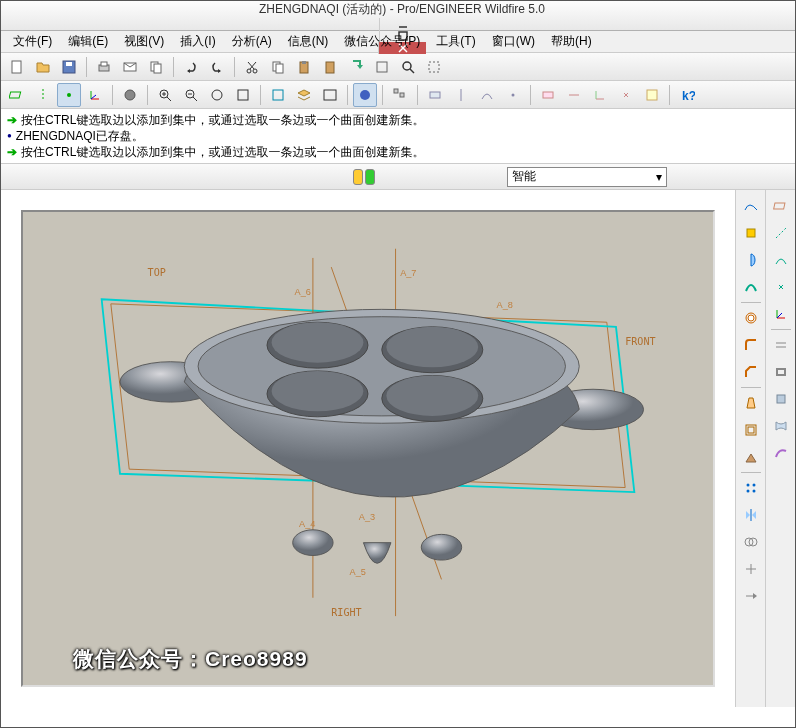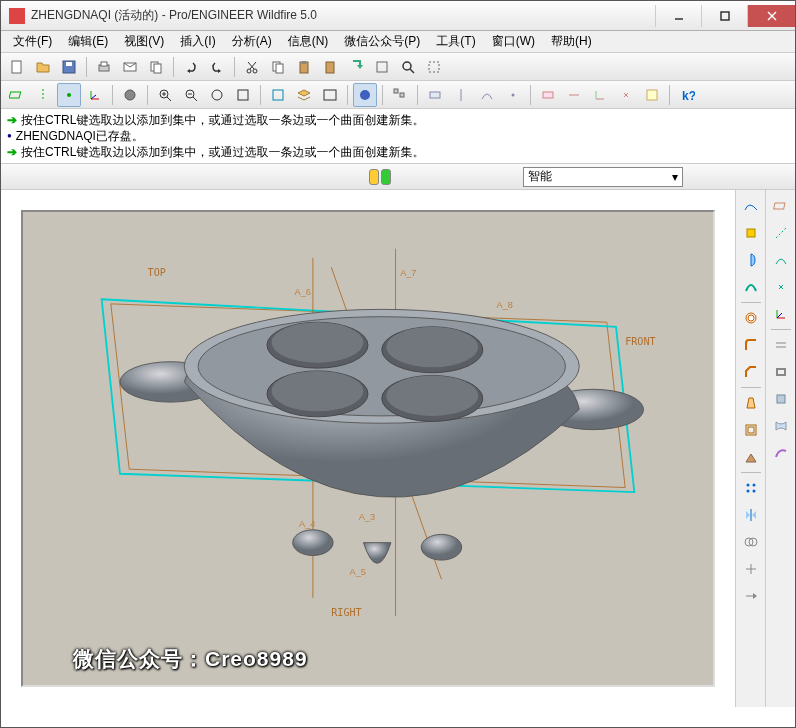--- a/index.html
+++ b/index.html
@@ -1,39 +1,39 @@
 <!DOCTYPE html>
 <html><head>
 <meta charset="utf-8">
 <style>
 * { margin: 0; padding: 0; box-sizing: border-box; font-family: "Microsoft YaHei", "SimSun", sans-serif; font-size: 12px; }
 body { background: #fff; width: 796px; height: 728px; overflow: hidden; border: 1px solid #555; }
 
-.titlebar { height: 30px; background: linear-gradient(#fdfdfd, #e8e8e8); display: flex; align-items: center; padding: 0 0 0 8px; border-bottom: 1px solid #b0b0b0; }
+.titlebar { height: 30px; background: linear-gradient(#fdfdfd, #e8e8e8); display: flex; align-items: center; padding: 0 0 0 8px; border-bottom: 1px solid #b0b0b0; flex-direction: column; }
 .titlebar .icon { width: 16px; height: 16px; background: #d44; margin-right: 6px; }
 .titlebar .title { flex: 1; color: #333; }
 .winbtn { width: 46px; height: 22px; display: flex; align-items: center; justify-content: center; border-left: 1px solid #ccc; }
 .winbtn.close { background: #c75050; color: #fff; width: 48px; }
 .winbtn svg { width: 12px; height: 12px; }
 
 .menubar { height: 22px; background: #f0f0f0; display: flex; align-items: flex-start; padding: 0 4px; border-bottom: 1px solid #ccc; }
 .menuitem { padding: 2px 8px; cursor: default; }
 
 .toolbar { height: 28px; background: linear-gradient(#fafafa,#e6e6e6); display: flex; align-items: center; padding: 2px 4px; border-bottom: 1px solid #ccc; gap: 2px; }
 .tbtn { width: 24px; height: 24px; display: flex; align-items: center; justify-content: center; border: 1px solid transparent; border-radius: 2px; }
 .tbtn svg { width: 16px; height: 16px; }
 .tsep { width: 1px; height: 20px; background: #bbb; margin: 0 3px; }
 .tbtn.active { background: #d0e0f0; border-color: #88aacc; }
 
 .msgpanel { background: #fff; border-bottom: 1px solid #ccc; padding: 3px 6px; line-height: 16px; }
 .msgline { display: flex; align-items: center; gap: 4px; }
 .arrow-green { color: #0a0; font-weight: bold; }
 .bullet-blue { color: #008; font-size: 8px; }
 
-.selectbar { height: 26px; background: linear-gradient(#fafafa,#e6e6e6); display: flex; align-items: center; justify-content: flex-end; padding: 0 6px; border-bottom: 1px solid #ccc; gap: 6px; }
+.selectbar { height: 26px; background: linear-gradient(#fafafa,#e6e6e6); display: flex; align-items: center; justify-content: flex-end; padding: 0 22px; border-bottom: 1px solid #ccc; gap: 6px; }
 .traffic { display: flex; gap: 2px; align-items: center; }
 .light { width: 10px; height: 16px; border-radius: 3px; border: 1px solid #888; }
 .light.y { background: #ffcc33; }
 .light.g { background: #33cc33; }
 .selbox { border: 1px solid #888; background: #fff; height: 20px; width: 160px; padding: 0 4px; display: flex; align-items: center; justify-content: space-between; }
 
 .mainarea { display: flex; height: 517px; }
 .viewport { flex: 1; background: #c7c3b8; position: relative; border: 2px inset #ddd; margin: 20px; overflow: hidden; }
 .rightpanels { display: flex; }
 .toolcol { width: 30px; background: #f0f0f0; border-left: 1px solid #ccc; padding: 4px 2px; display: flex; flex-direction: column; gap: 3px; align-items: center; }

